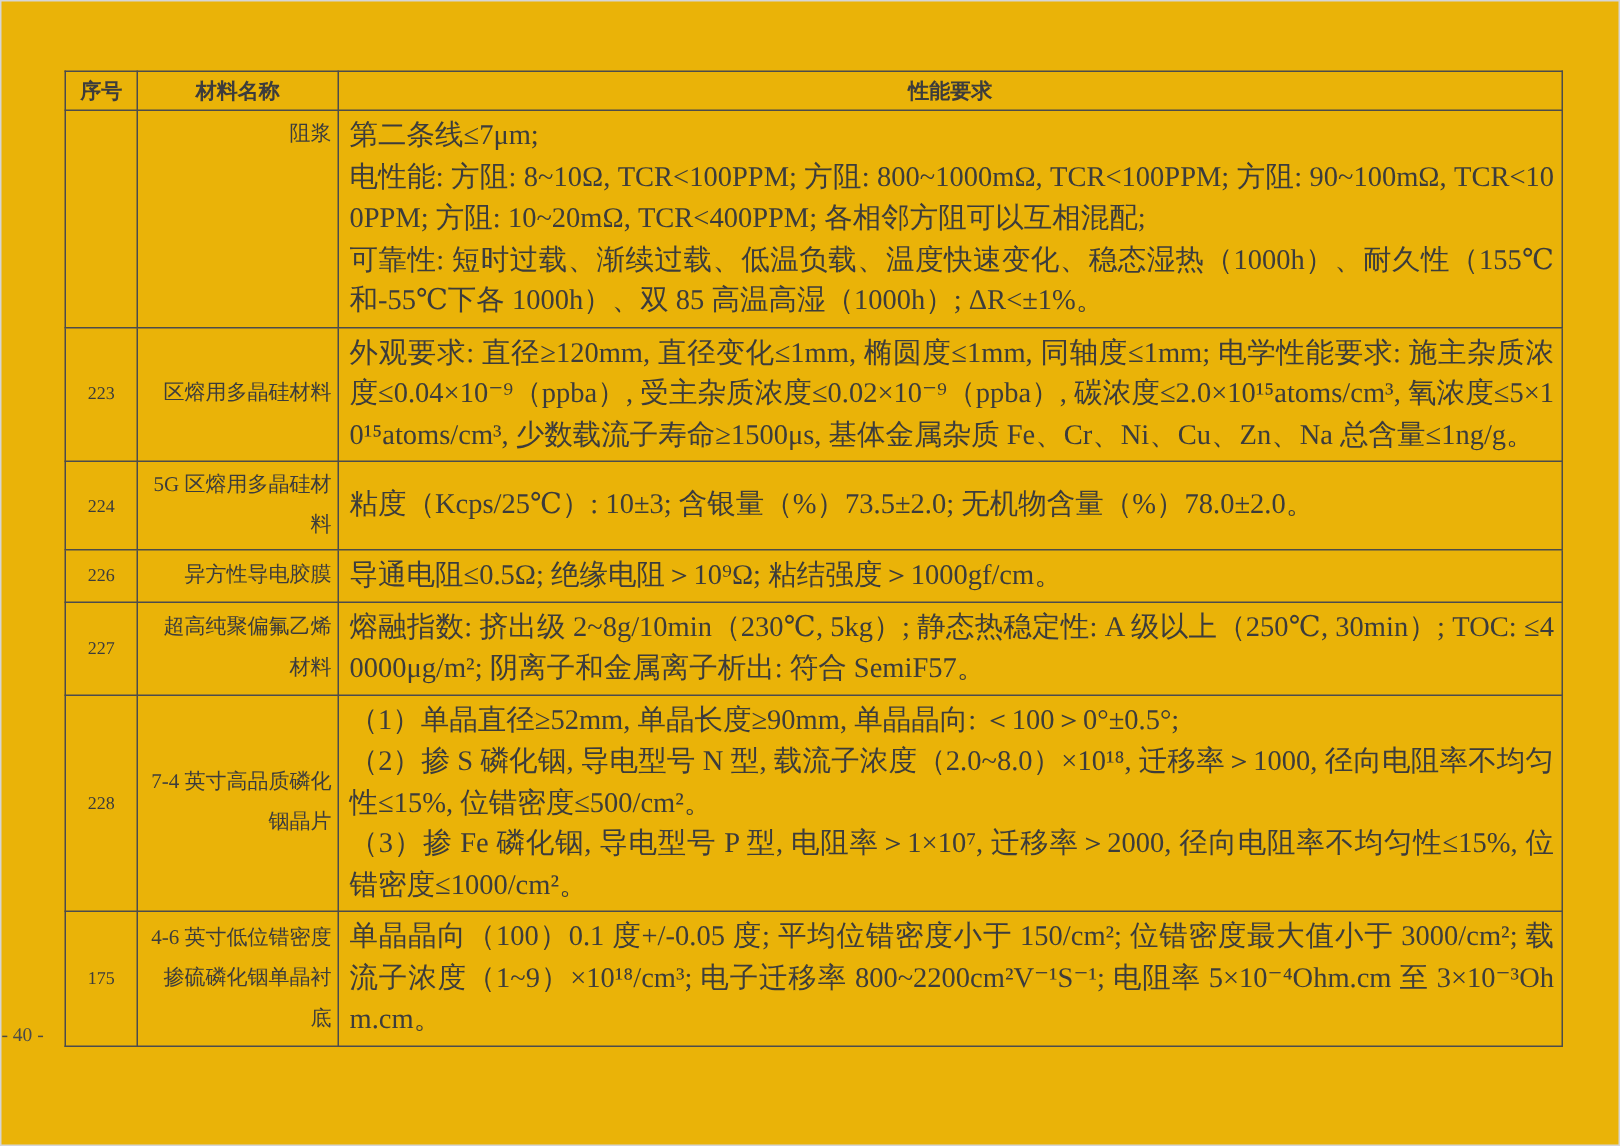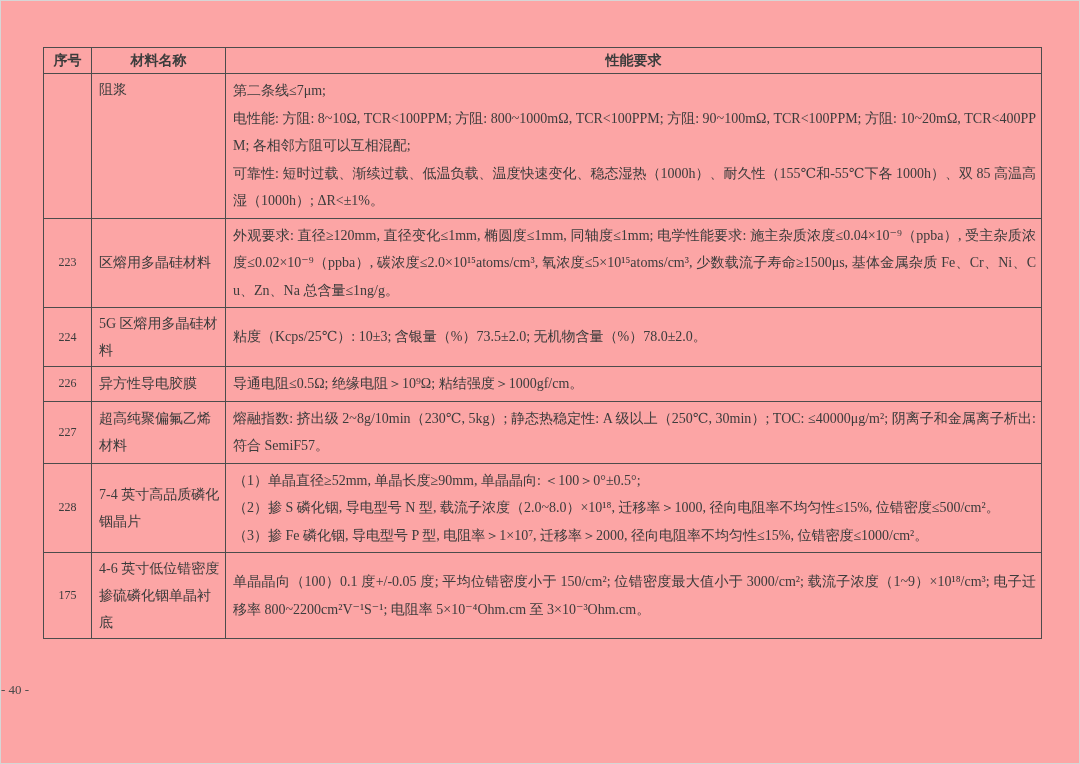--- a/index.html
+++ b/index.html
@@ -1,19 +1,19 @@
 <!DOCTYPE html>
 <html><head>
 <meta charset="utf-8">
 <style>
   html,body { margin:0; padding:0; background:#ffffff; }
   .page {
     position:relative;
     width:1080px; height:764px;
-    background:#fca5a5;
+    background:#eab308;
     border:1px solid #d6d6d6;
     box-sizing:border-box;
     font-family:"Liberation Serif","DejaVu Serif",serif;
     color:#3c3c3c;
     overflow:hidden;
   }
   table.spec-table {
     position:absolute;
     left:42px; top:46px;
     width:998px;
@@ -37,23 +37,24 @@
   col.c-req { width:816px; }
   td.col-no {
     text-align:center;
     font-size:12px;
   }
   td.col-material {
     font-size:14px;
     line-height:27px;
     padding:2px 4px 2px 7px;
     word-break:break-all;
+    text-align:right;
   }
   td.col-req {
-    font-size:14px;
+    font-size:19px;
     line-height:27.5px;
     padding:3px 5px 3px 7px;
   }
   td.col-req p {
     margin:0;
     text-align:justify;
     word-break:break-all;
   }
   tbody tr:first-child td.col-material { vertical-align:top; }
   .page-footer {

